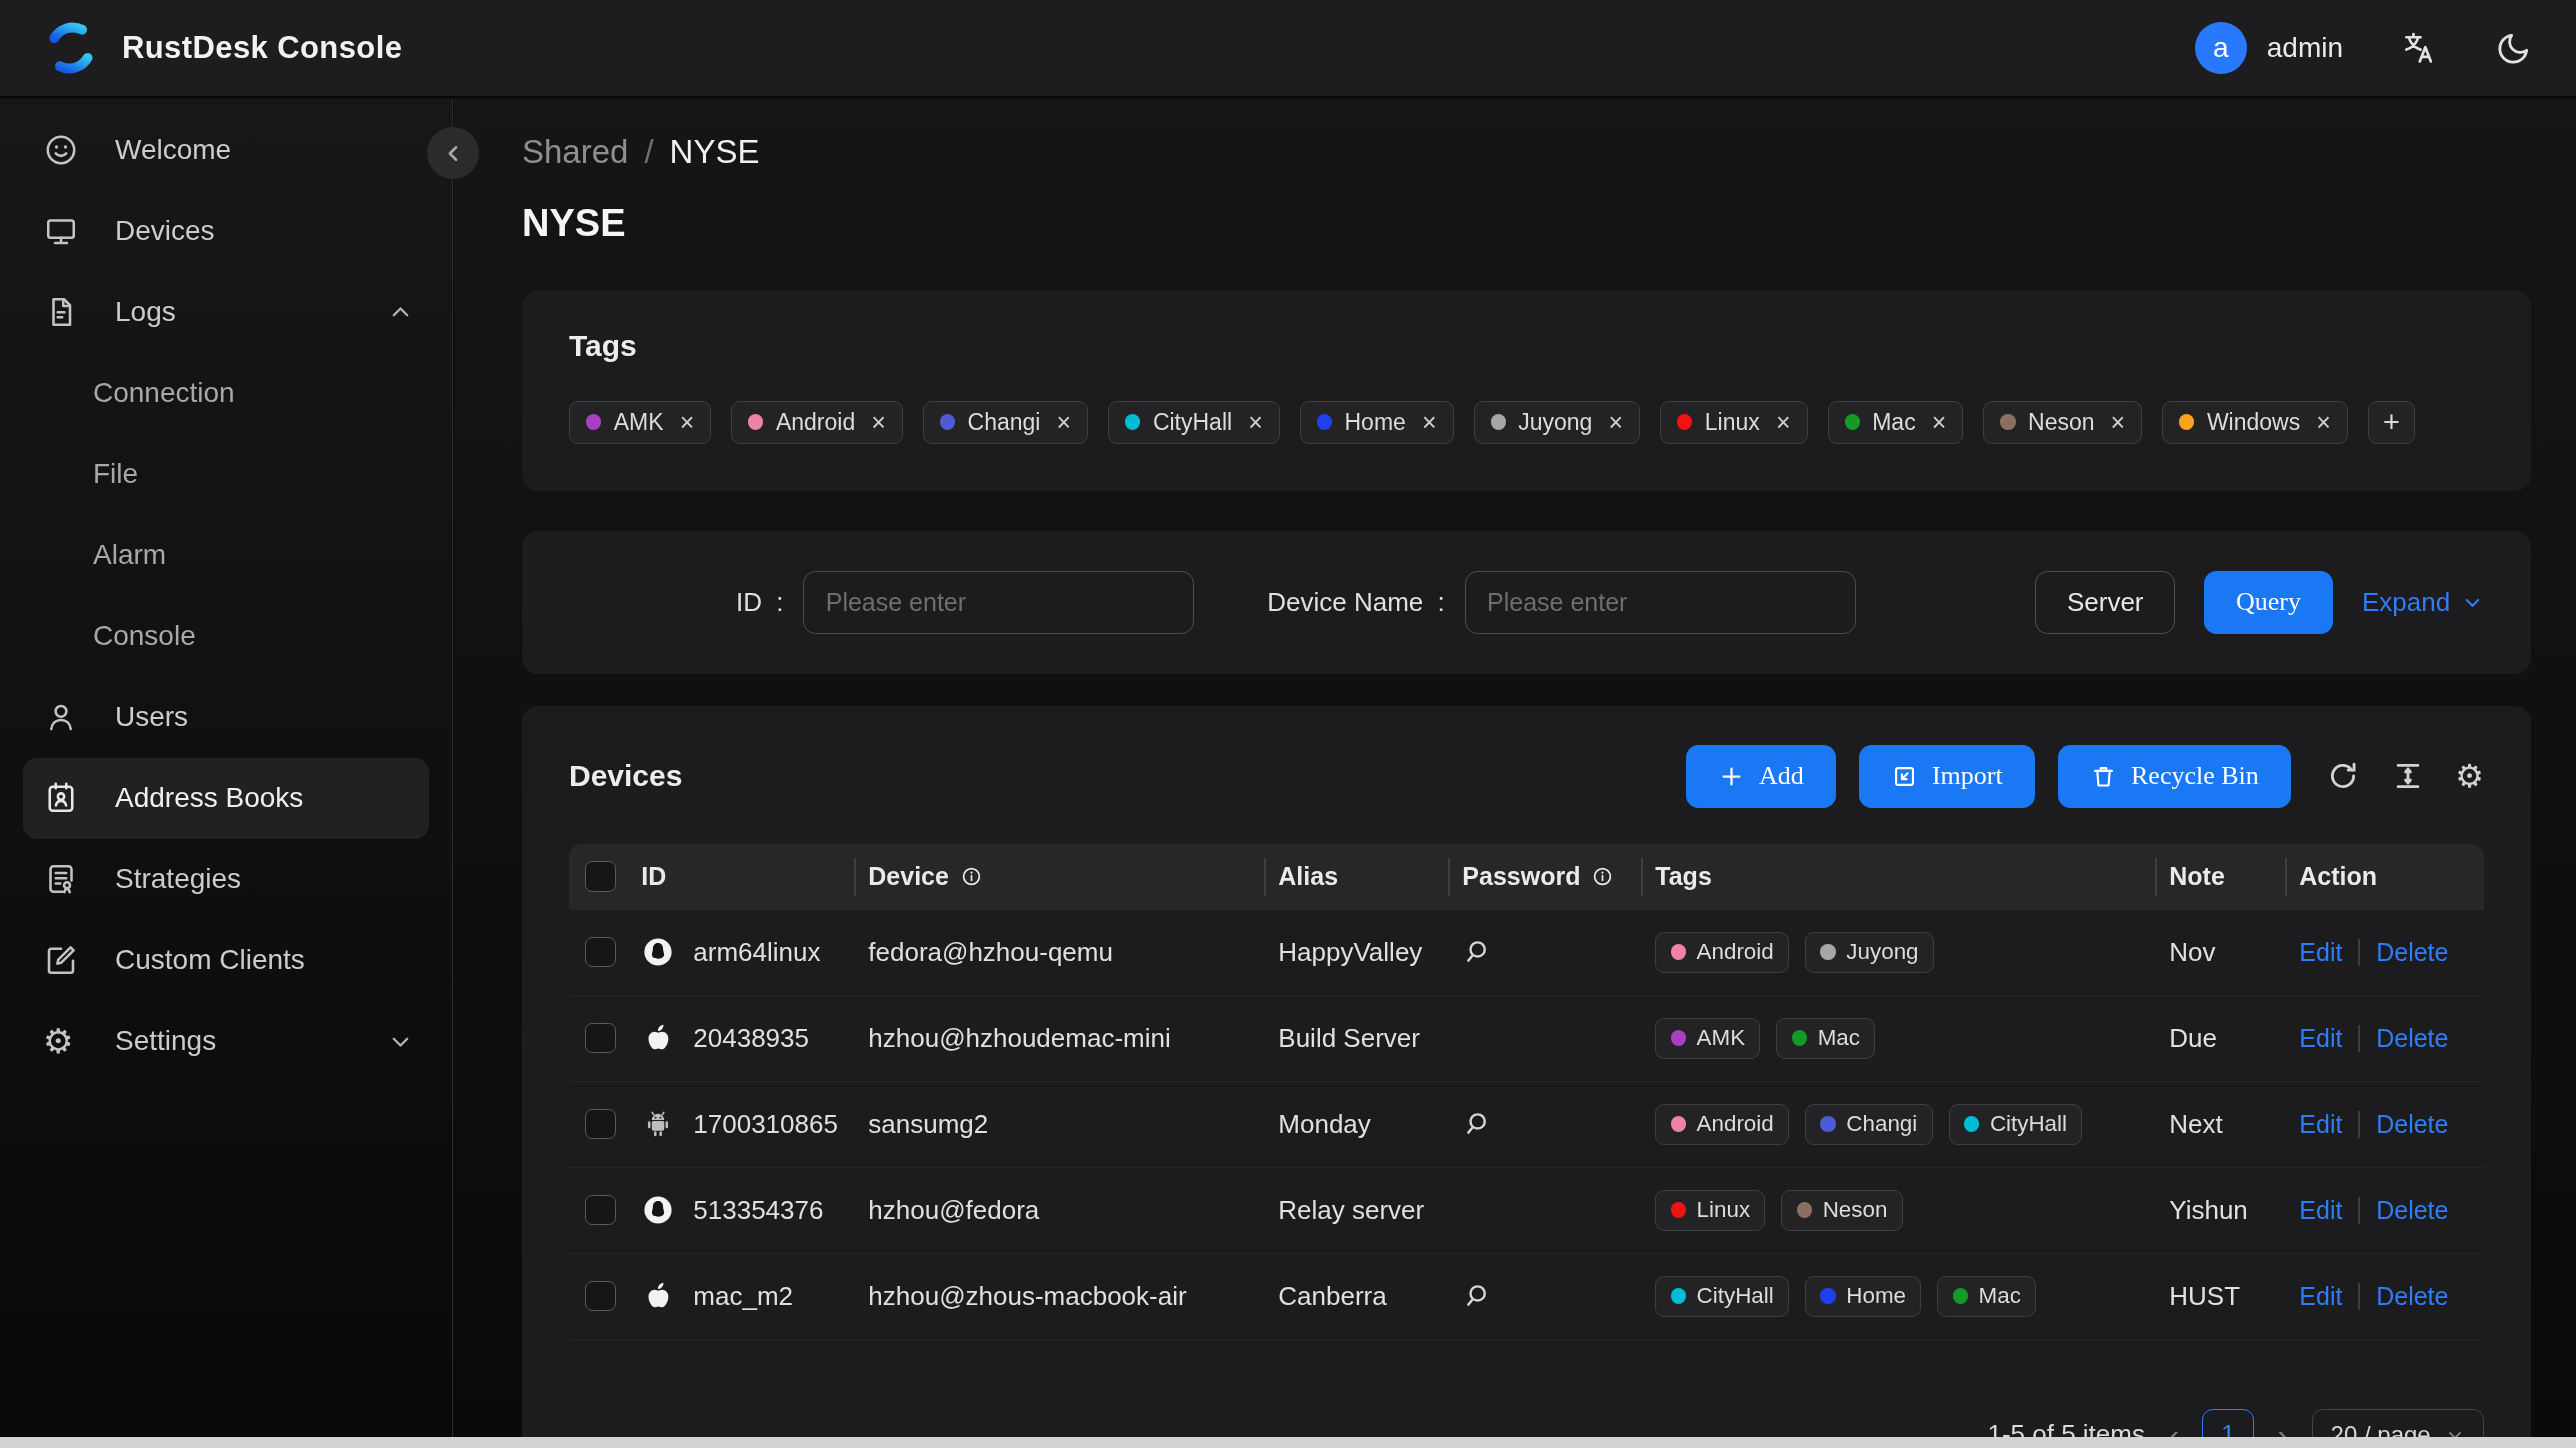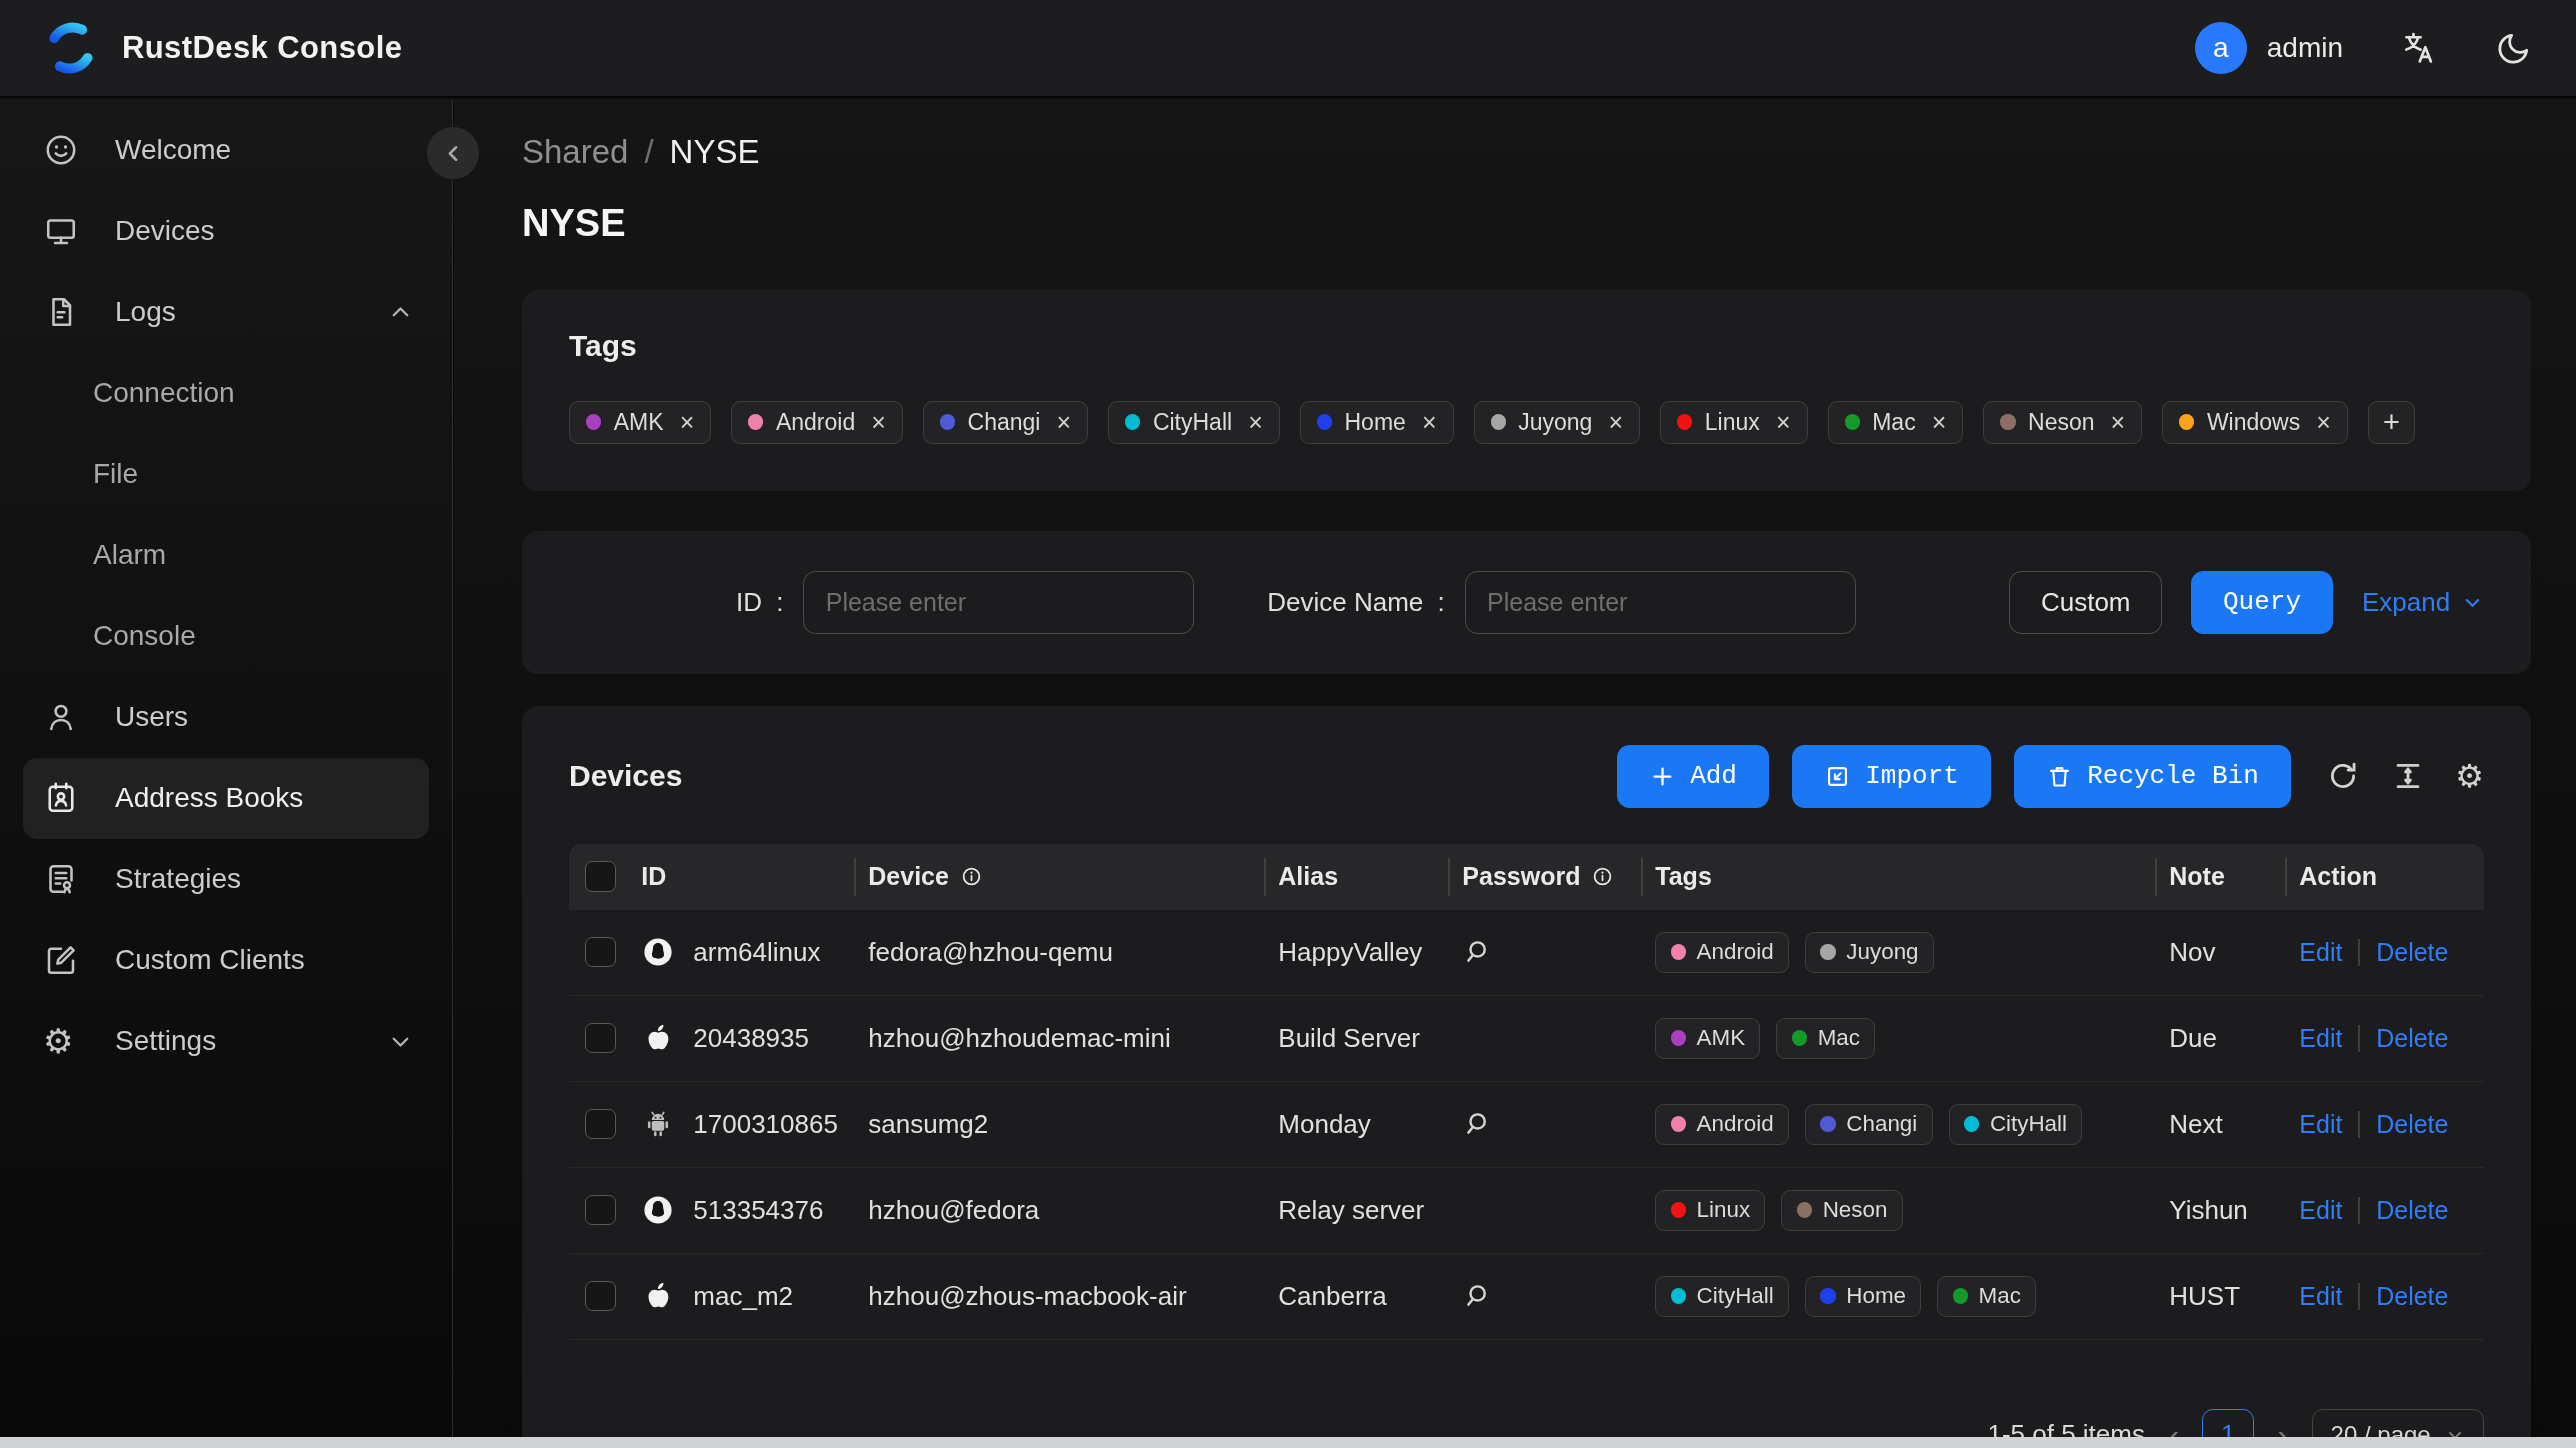--- a/index.html
+++ b/index.html
@@ -99,21 +99,21 @@
   .filter-input::placeholder { color:#6e6e6e; }
   .filter-right { margin-left:auto; display:flex; align-items:center; gap:29px; }
   .btn-outline {
     height:63px; padding:0 30.5px; border:1.8px solid #4f4f4f; border-radius:12.5px;
     background:transparent; color:#e8e8e8; font-size:26px; cursor:pointer;
     font-family:inherit;
   }
   .btn-primary {
     height:63px; padding:0 32px; border:none; border-radius:12.5px;
     background:#1b78f5; color:#fff; font-size:26px; cursor:pointer;
-    display:inline-flex; align-items:center; gap:14.3px; font-family:Liberation Mono, monospace;
+    display:inline-flex; align-items:center; gap:14.3px; font-family:Liberation Serif, serif;
   }
   .expand-link { display:flex; align-items:center; gap:10.8px; color:#2e7ef7; font-size:26px; cursor:pointer; }
 
   
   .panel-devices { margin-top:32px; padding:39px 47px 34px 47px; }
   .devices-head { display:flex; align-items:center; }
   .devices-actions { margin-left:auto; display:flex; align-items:center; gap:23px; }
   .tool-icons { display:flex; align-items:center; gap:30.5px; margin-left:12.5px; color:#d2d2d2; }
   .tool-icon { cursor:pointer; color:#d2d2d2; }
 
@@ -381,21 +381,21 @@
       <span class="filter-label">ID</span>
       <span class="filter-colon">:</span>
       <input class="filter-input" type="text" placeholder="Please enter" style="">
     </div>
     <div class="filter-group" style="margin-left:73px;">
       <span class="filter-label">Device Name</span>
       <span class="filter-colon">:</span>
       <input class="filter-input" type="text" placeholder="Please enter" style="">
     </div>
     <div class="filter-right">
-      <button class="btn-outline">Custom</button>
+      <button class="btn-outline">Server</button>
       <button class="btn-primary">Query</button>
       <span class="expand-link">
         <span>Expand</span>
         <svg width="23" height="23" viewBox="0 0 24 24" fill="none" stroke="currentColor" stroke-width="2.2" stroke-linecap="round" stroke-linejoin="round">
             <path d="M6 9.5l6 6 6-6"></path>
           </svg>
       </span>
     </div>
   </section>
 

